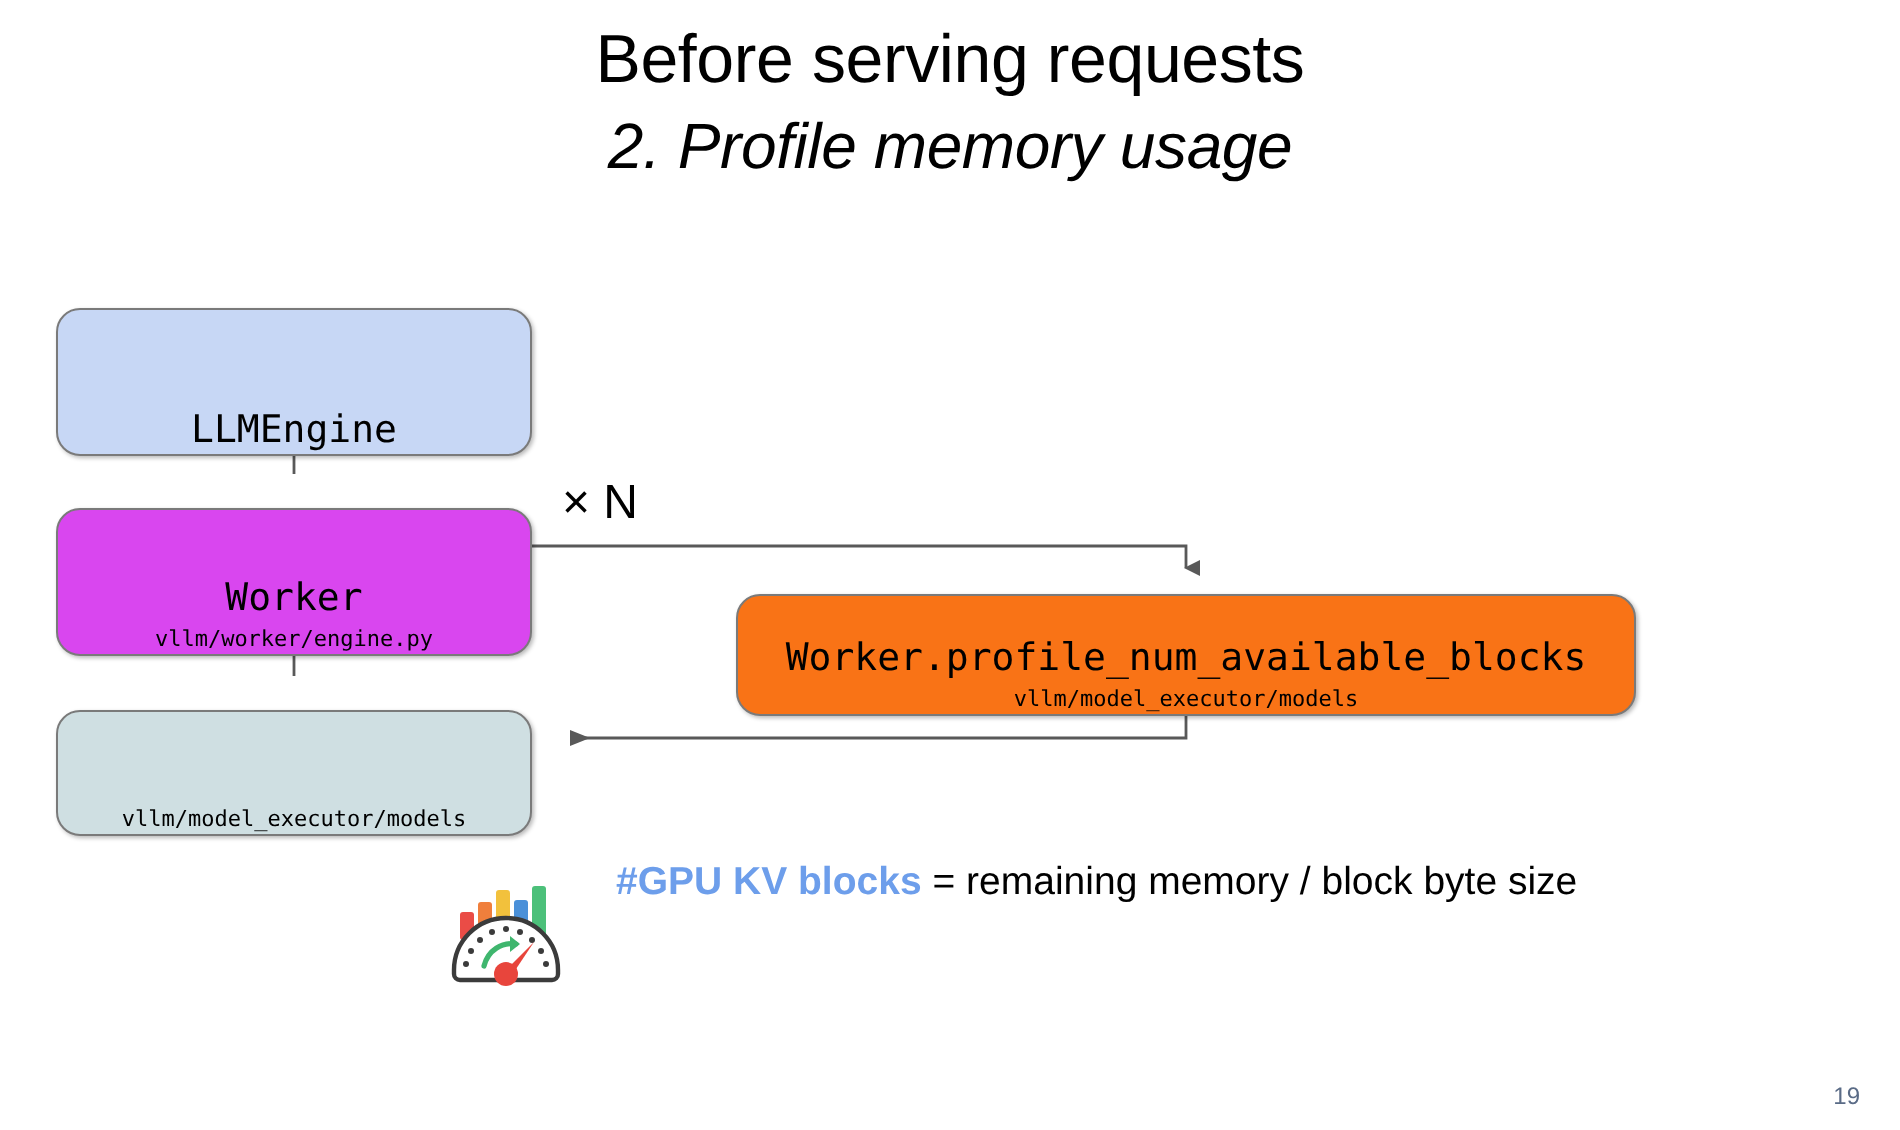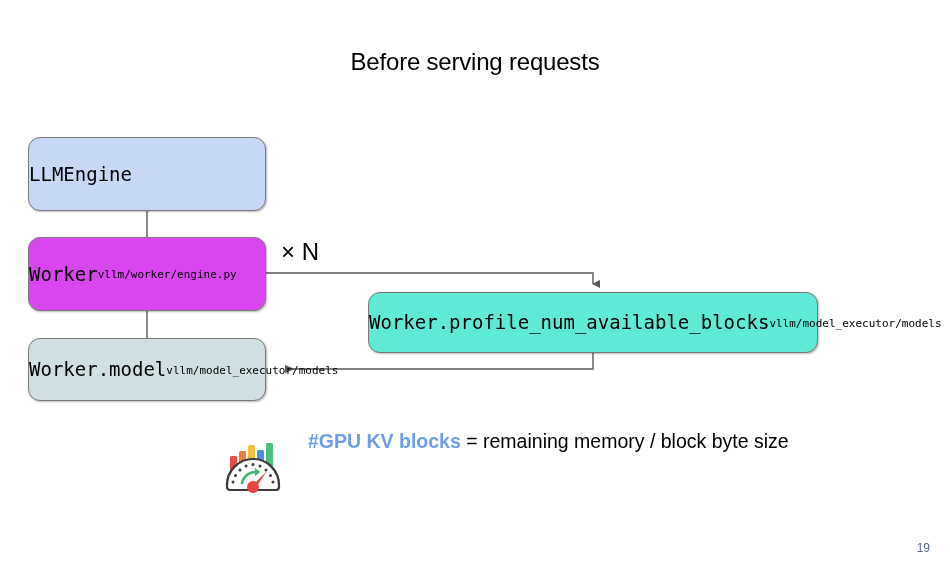--- a/index.html
+++ b/index.html
@@ -18,26 +18,25 @@
 
   
   #title-block {
     position: absolute;
     left: 0;
     top: 8px;
     width: 950px;
     text-align: center;
   }
   #title-line1 {
-    font-size: 24px;
+    font-size: 34px;
     line-height: 44px;
     letter-spacing: -0.2px;
     color: #000;
     display: block;
-    margin-top: 32px;
   }
   #title-line2 {
     font-size: 32px;
     line-height: 42px;
     font-style: italic;
     letter-spacing: -0.2px;
     color: #000;
     display: block;
   }
 
@@ -57,24 +56,25 @@
     height: 565px;
     pointer-events: none;
   }
 
   .node {
     position: absolute;
     box-sizing: border-box;
     border: 1px solid #7a7a7a;
     border-radius: 12px;
     display: flex;
-    flex-direction: row;
+    flex-direction: column;
     align-items: center;
-    justify-content: flex-start;
+    justify-content: flex-end;
     box-shadow: 1px 1px 2px rgba(0,0,0,0.28);
+    margin-top: 17px;
   }
   .node .node-title {
     font-family: "DejaVu Sans Mono", monospace;
     font-size: 19px;
     line-height: 23px;
     color: #000;
     white-space: nowrap;
   }
   .node .node-sub {
     font-family: "DejaVu Sans Mono", monospace;
@@ -91,22 +91,22 @@
   }
   #node-worker {
     left: 28px; top: 237px; width: 238px; height: 74px;
     background: #d946ef;
   }
   #node-worker-model {
     left: 28px; top: 338px; width: 238px; height: 63px;
     background: #cfdfe2;
   }
   #node-profile {
-    left: 368px; top: 292px; width: 450px; height: 61px;
-    background: #5eead4;
+    left: 368px; top: 280px; width: 450px; height: 61px;
+    background: #f97316;
   }
   #node-profile .node-title { font-size: 19px; }
   #node-profile .node-sub { font-size: 11px; }
 
   #multiplier-label {
     position: absolute;
     left: 281px;
     top: 238px;
     font-size: 24px;
     line-height: 28px;
@@ -148,20 +148,21 @@
     bottom: 10px;
     font-size: 12px;
     color: #5a6b86;
   }
 </style>
 </head>
 <body>
 
 <div id="title-block">
   <span id="title-line1">Before serving requests</span>
+  <span id="title-line2">2. Profile memory usage</span>
 </div>
 
 <div id="diagram">
 
   <svg id="connectors" viewBox="0 0 950 565" width="950" height="565" xmlns="http://www.w3.org/2000/svg">
     <defs>
       <marker id="arrow-down" markerWidth="10" markerHeight="10" refX="4" refY="7" orient="auto" markerUnits="userSpaceOnUse">
         <path d="M0,0 L8,0 L4,8 z" fill="#595959"></path>
       </marker>
       <marker id="arrow-left" markerWidth="12" markerHeight="10" refX="9" refY="4" orient="auto" markerUnits="userSpaceOnUse">
@@ -181,21 +182,20 @@
   <div class="node" id="node-llmengine">
     <div class="node-title">LLMEngine</div>
   </div>
 
   <div class="node" id="node-worker">
     <div class="node-title">Worker</div>
     <div class="node-sub">vllm/worker/engine.py</div>
   </div>
 
   <div class="node" id="node-worker-model">
-    <div class="node-title">Worker.model</div>
     <div class="node-sub">vllm/model_executor/models</div>
   </div>
 
   <div class="node" id="node-profile">
     <div class="node-title">Worker.profile_num_available_blocks</div>
     <div class="node-sub">vllm/model_executor/models</div>
   </div>
 
   <div id="multiplier-label">× N</div>
 </div>

